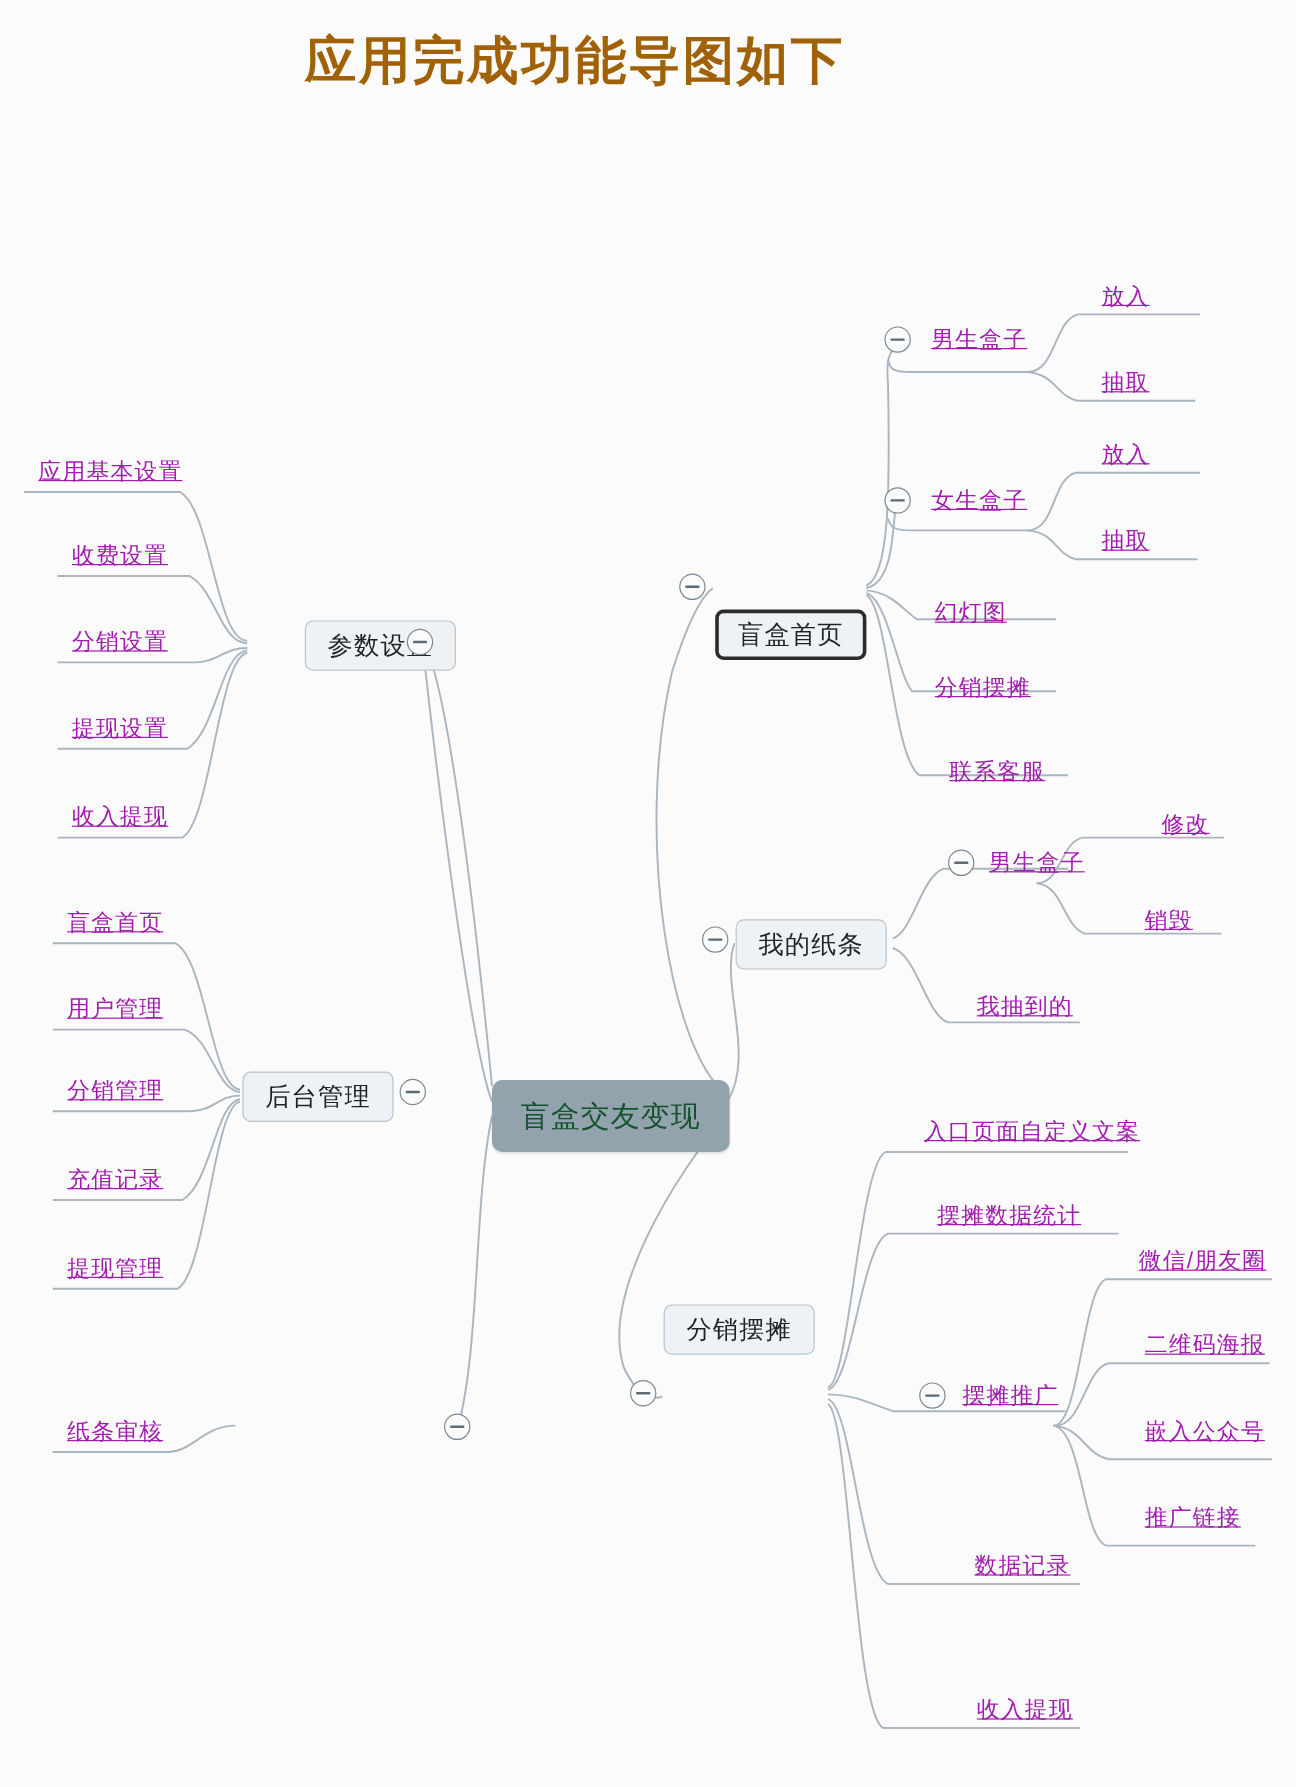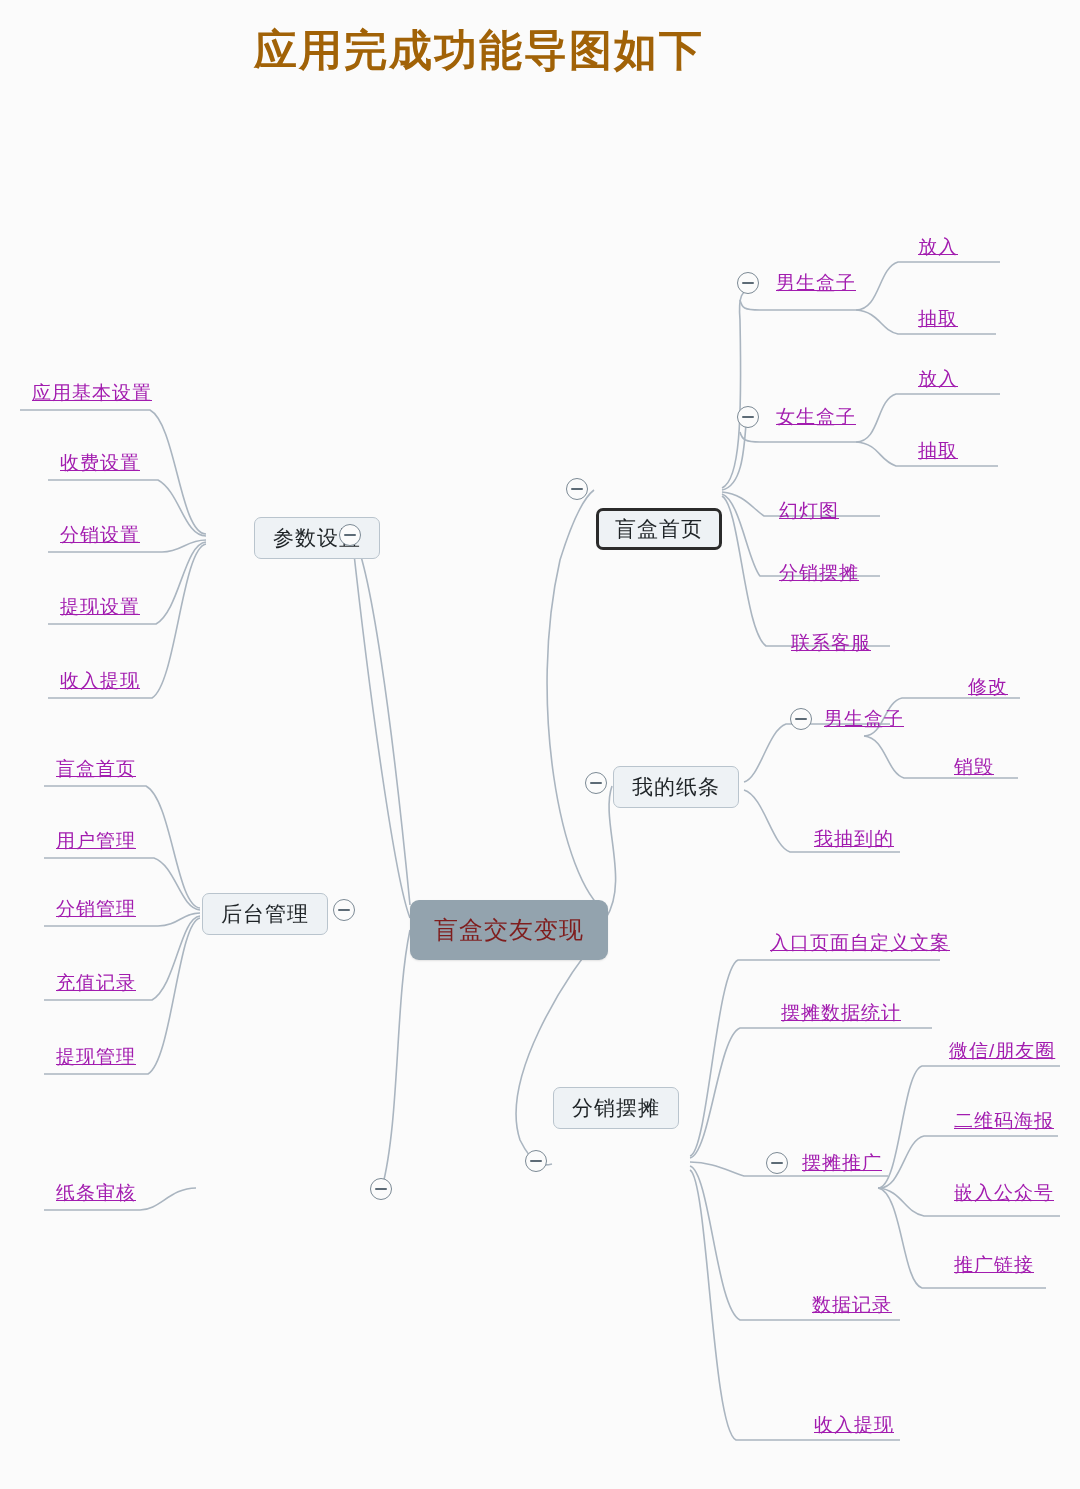--- a/index.html
+++ b/index.html
@@ -15,21 +15,21 @@
   .page-title{
     position:absolute;left:0;top:22px;width:958px;text-align:center;
     font-size:43px;font-weight:bold;color:#a16207;letter-spacing:2px;
     white-space:nowrap;
   }
 
   
   .node{position:absolute;box-sizing:border-box;white-space:nowrap;}
 
   .node.root{
-    background:#93a3ae;color:#7f1d1d;border-radius:9px;
+    background:#93a3ae;color:#14532d;border-radius:9px;
     font-size:24px;padding:14px 24px;letter-spacing:1px;
     box-shadow:0 1px 2px rgba(0,0,0,.10);
   }
 
   .node.boxed{
     background:#eef2f5;border:1px solid #b9c4cd;border-radius:7px;
     color:#1e2326;font-size:21px;padding:6px 18px;letter-spacing:1px;
   }
   .node.boxed.selected{
     border:3px solid #2b2b2b;background:#eef2f5;padding:4px 16px;

